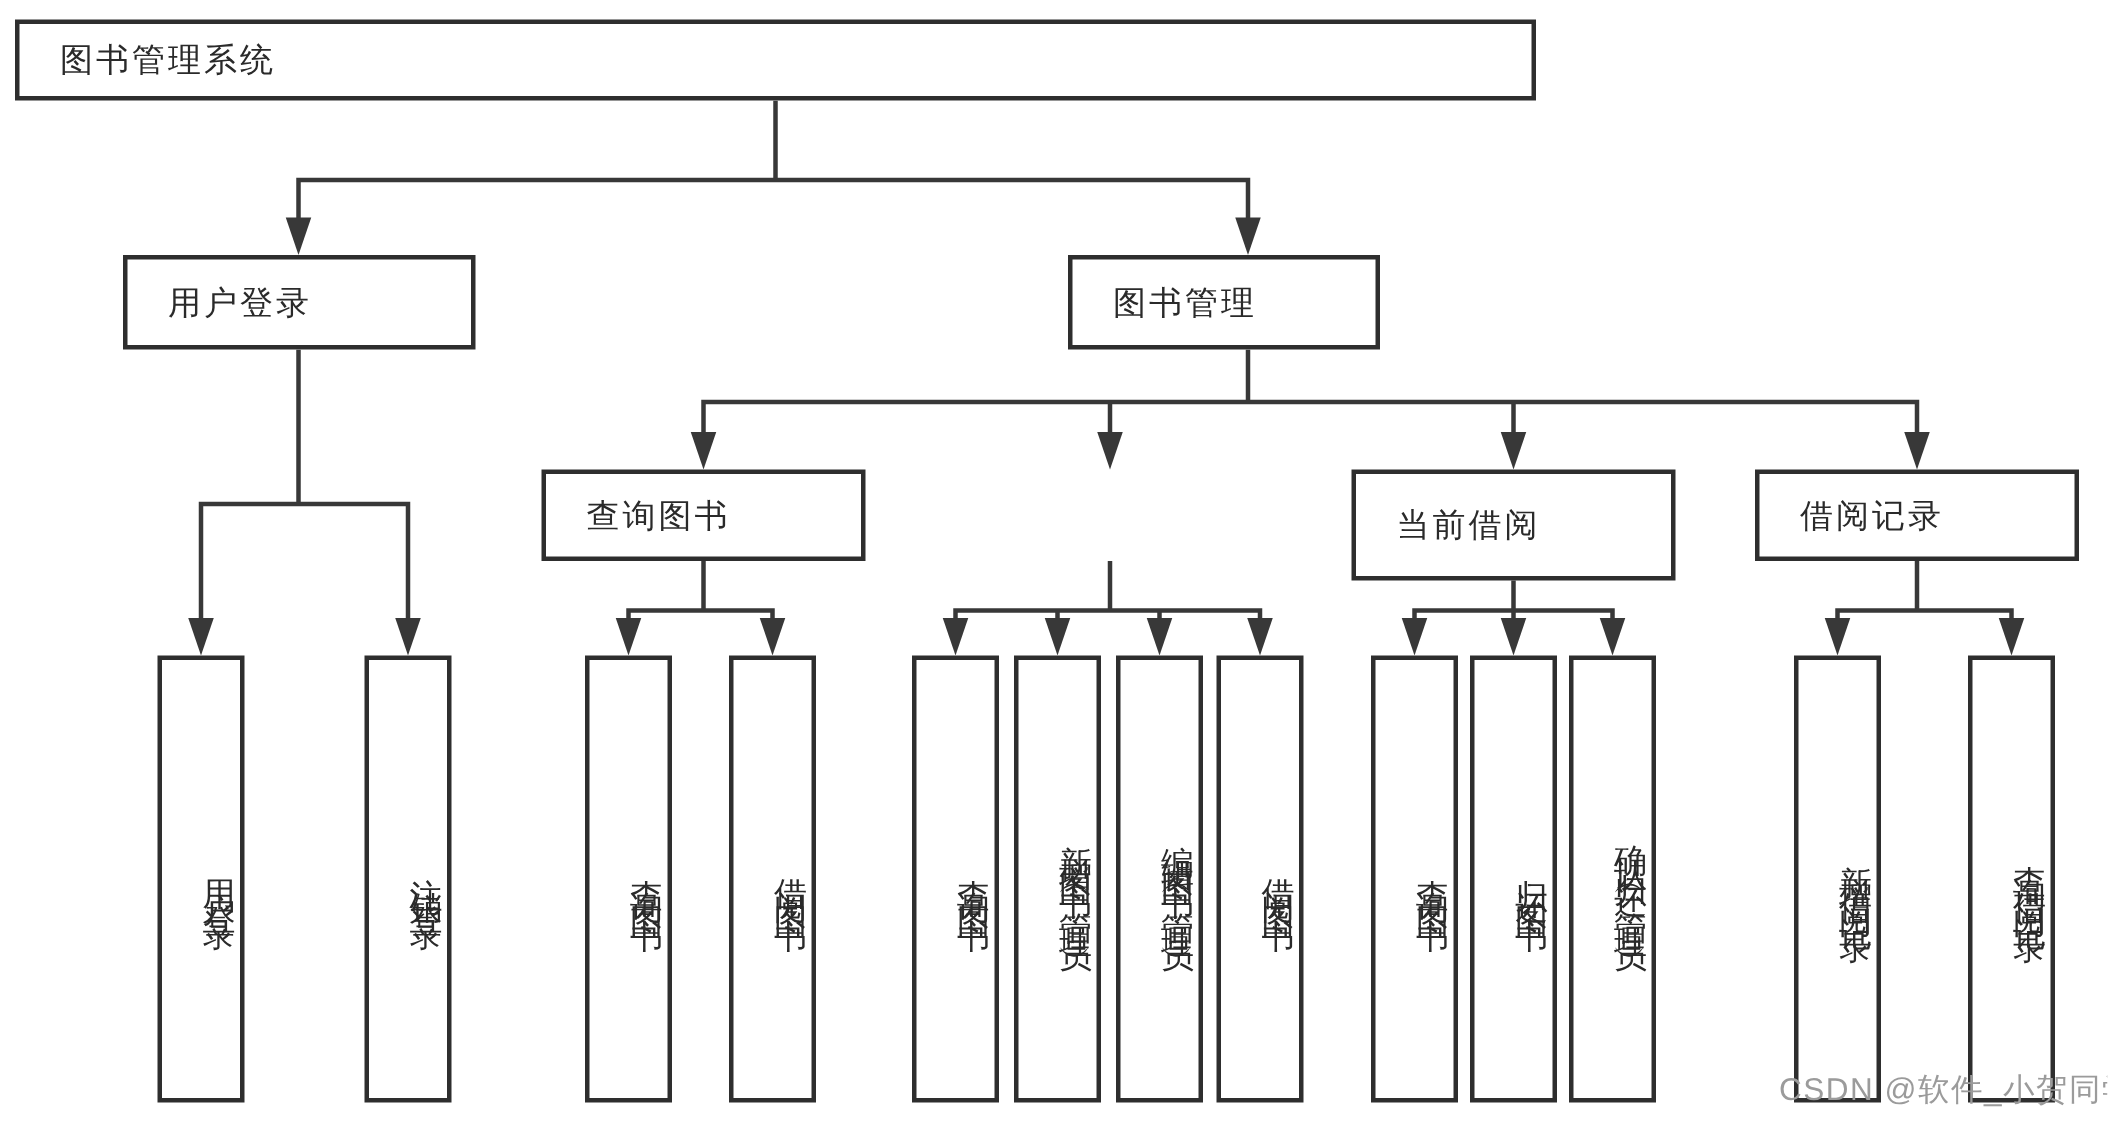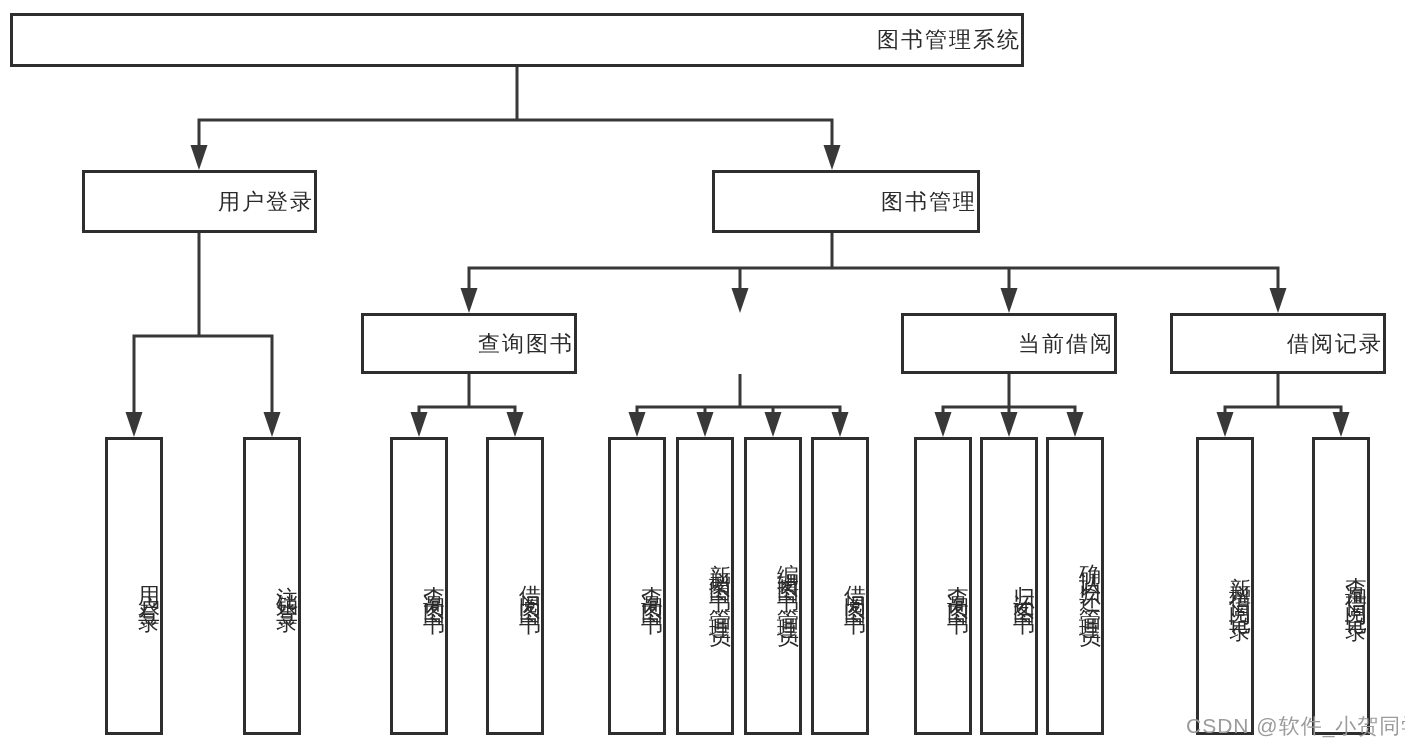--- a/index.html
+++ b/index.html
@@ -16,22 +16,23 @@
     left: 0; top: 0;
     width: 1405px; height: 747px;
   }
   .node {
     position: absolute;
     box-sizing: border-box;
     border: 3px solid #2e2e2e;
     background: #ffffff;
     display: flex;
     align-items: center;
-    justify-content: flex-end;
+    justify-content: flex-start;
     color: #2a2a2a;
+    padding-left: 27px;
   }
   .hbox span {
     font-size: 22px;
     letter-spacing: 2px;
     white-space: nowrap;
     color: #2a2a2a;
   }
   .leaf { width: 58px; height: 298px; top: 437px; }
   .leaf span {
     writing-mode: vertical-rl;
@@ -89,28 +90,28 @@
     </g>
   </svg>
 
   <div class="node hbox" style="left:10px; top:13px; width:1014px; height:54px;">
     <span>图书管理系统</span>
   </div>
 
   <div class="node hbox" style="left:82px; top:170px; width:235px; height:63px;">
     <span>用户登录</span>
   </div>
-  <div class="node hbox" style="left:712px; top:170px; width:268px; height:63px;">
+  <div class="node hbox" style="left:712px; top:170px; width:208px; height:63px;">
     <span>图书管理</span>
   </div>
 
   <div class="node hbox" style="left:361px; top:313px; width:216px; height:61px;">
     <span>查询图书</span>
   </div>
-  <div class="node hbox" style="left:901px; top:313px; width:216px; height:61px;">
+  <div class="node hbox" style="left:901px; top:313px; width:216px; height:74px;">
     <span>当前借阅</span>
   </div>
   <div class="node hbox" style="left:1170px; top:313px; width:216px; height:61px;">
     <span>借阅记录</span>
   </div>
 
   <div class="node leaf" style="left:105px;">
     <span>用户登录</span>
   </div>
   <div class="node leaf" style="left:243px;">

